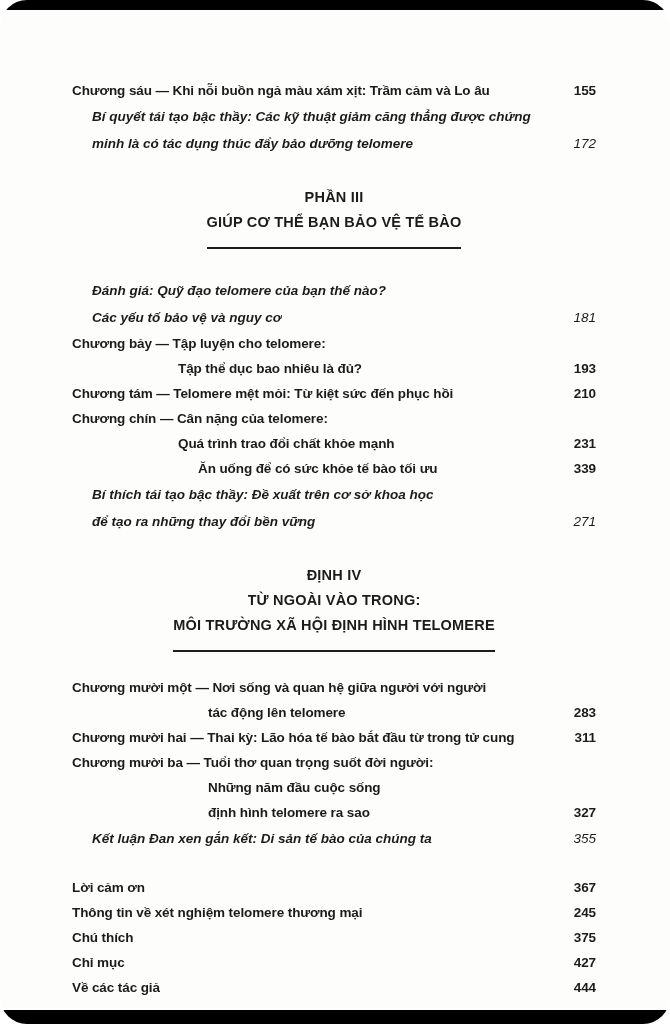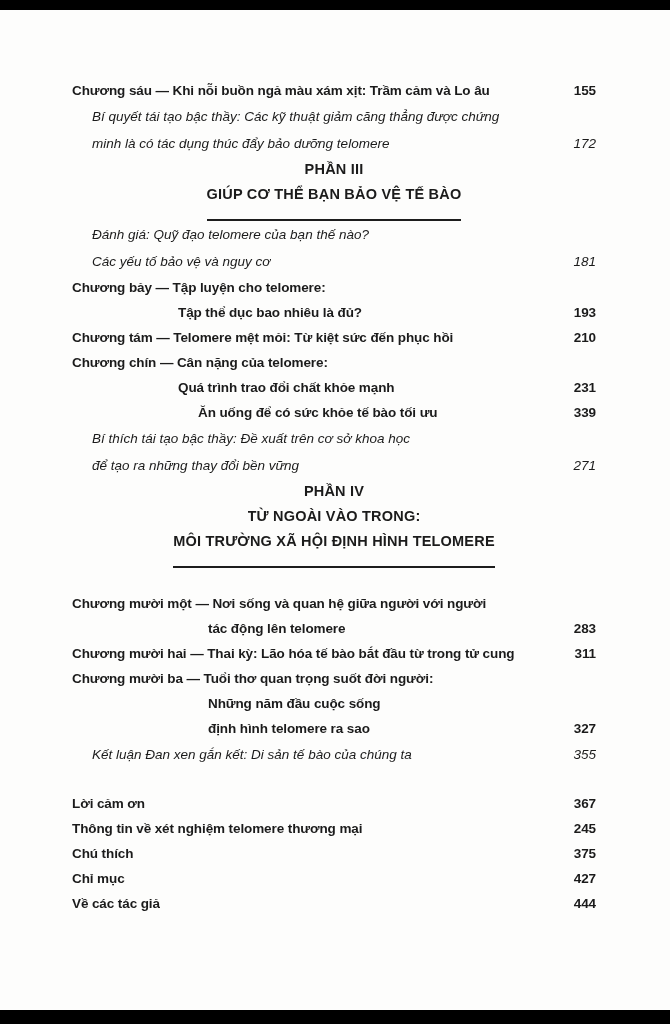--- a/index.html
+++ b/index.html
@@ -5,20 +5,21 @@
   html, body { margin: 0; padding: 0; background: #ffffff; }
   .screen {
     position: relative;
     width: 670px;
     height: 1024px;
     margin: 0 auto;
     background: #fdfdfc;
     overflow: hidden;
     font-family: "Liberation Sans", "DejaVu Sans", sans-serif;
     color: #1b1b1b;
+    border-radius: 27px;
   }
   .edge-bar {
     position: absolute;
     left: 0;
     width: 100%;
     background: #000000;
   }
   .edge-bar.top { top: 0; height: 10px; }
   .edge-bar.bottom { bottom: 0; height: 14px; }
 
@@ -42,34 +43,34 @@
     font-style: italic;
     line-height: 27px;
     letter-spacing: 0;
   }
   .row.part-title {
     justify-content: center;
     font-size: 14.5px;
     line-height: 25px;
     letter-spacing: 0.2px;
   }
-  .row.gap-lg { }
+  .row.gap-lg { margin-top: 28px; }
   .row.gap-md { margin-top: 23px; }
 
   .text {
     flex: 0 1 auto;
     min-width: 0;
     overflow: hidden;
     white-space: nowrap;
   }
   .text.underlined {
     border-bottom: 2px solid #1d1d1d;
     padding-bottom: 12px;
   }
-  .indent-1 { padding-left: 20px; }
+  .indent-1 { padding-left: 20px; font-weight: bold; }
   .indent-2 { padding-left: 106px; }
   .indent-3 { padding-left: 126px; }
   .indent-4 { padding-left: 136px; }
 
   .page-num {
     flex: 0 0 auto;
     margin-left: auto;
     padding-left: 8px;
     text-align: center;
   }
@@ -127,21 +128,21 @@
         <span class="page-num">339</span>
       </div>
       <div class="row italic">
         <span class="text indent-1">Bí thích tái tạo bậc thầy: Đề xuất trên cơ sở khoa học</span>
       </div>
       <div class="row italic">
         <span class="text indent-1">để tạo ra những thay đổi bền vững</span>
         <span class="page-num">271</span>
       </div>
       <div class="row part-title gap-lg">
-        <span class="text">PHẦN IV</span>
+        <span class="text">ĐỊNH IV</span>
       </div>
       <div class="row part-title">
         <span class="text">TỪ NGOÀI VÀO TRONG:</span>
       </div>
       <div class="row part-title">
         <span class="text underlined">MÔI TRƯỜNG XÃ HỘI ĐỊNH HÌNH TELOMERE</span>
       </div>
       <div class="row gap-md">
         <span class="text">Chương mười một — Nơi sống và quan hệ giữa người với người</span>
       </div>

